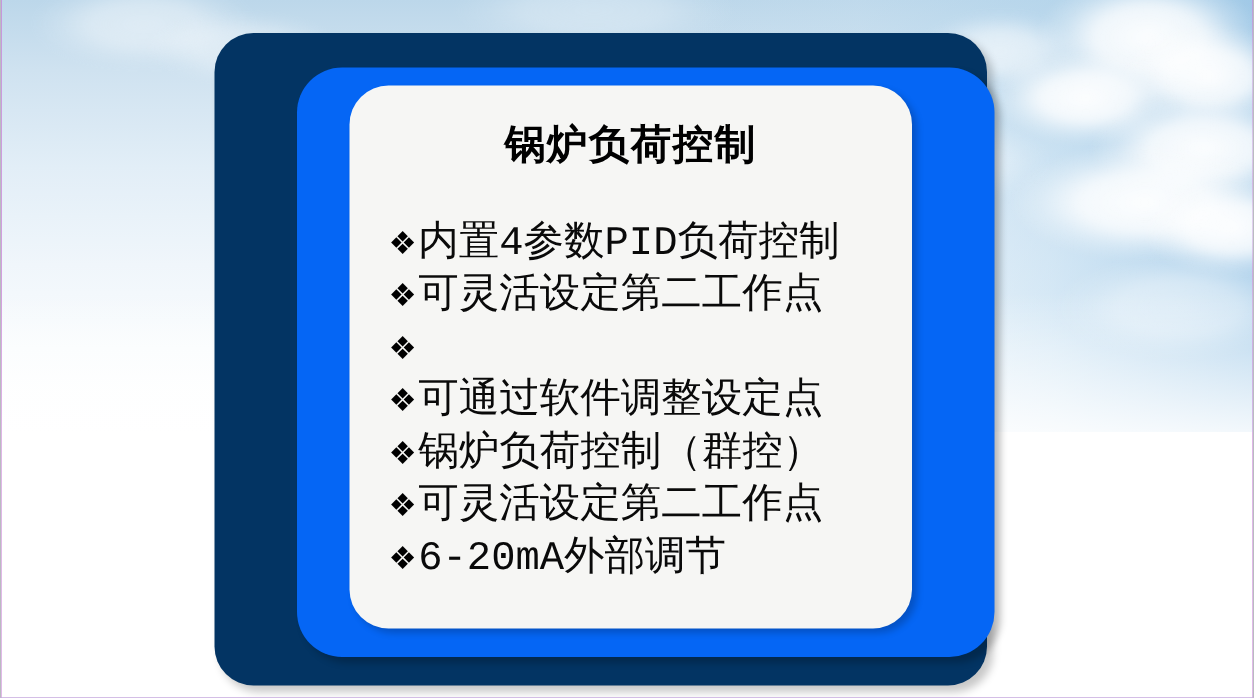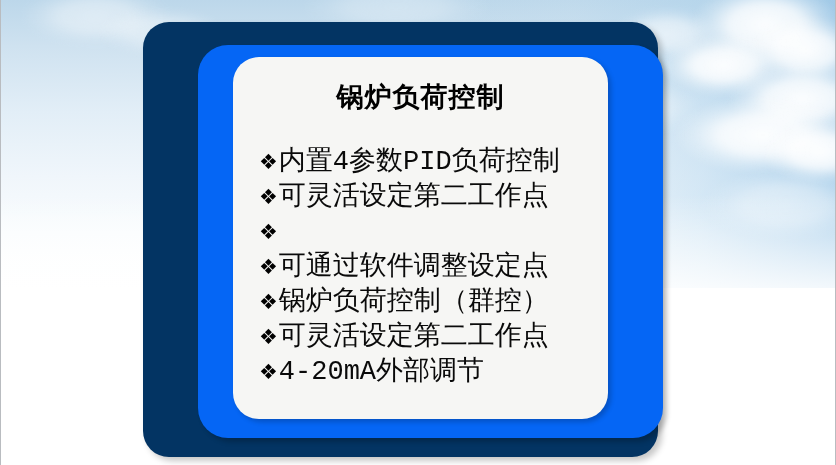--- a/index.html
+++ b/index.html
@@ -204,21 +204,21 @@
           <li class="bullet-item">
             <span class="bullet-glyph">❖</span>
             <span class="bullet-text">锅炉负荷控制（群控）</span>
           </li>
           <li class="bullet-item">
             <span class="bullet-glyph">❖</span>
             <span class="bullet-text">可灵活设定第二工作点</span>
           </li>
           <li class="bullet-item">
             <span class="bullet-glyph">❖</span>
-            <span class="bullet-text">4-20mA外部调节</span>
+            <span class="bullet-text">6-20mA外部调节</span>
           </li>
         </ul>
 
       </div>
     </div>
   </div>
 
 </div>
 
 </body></html>

